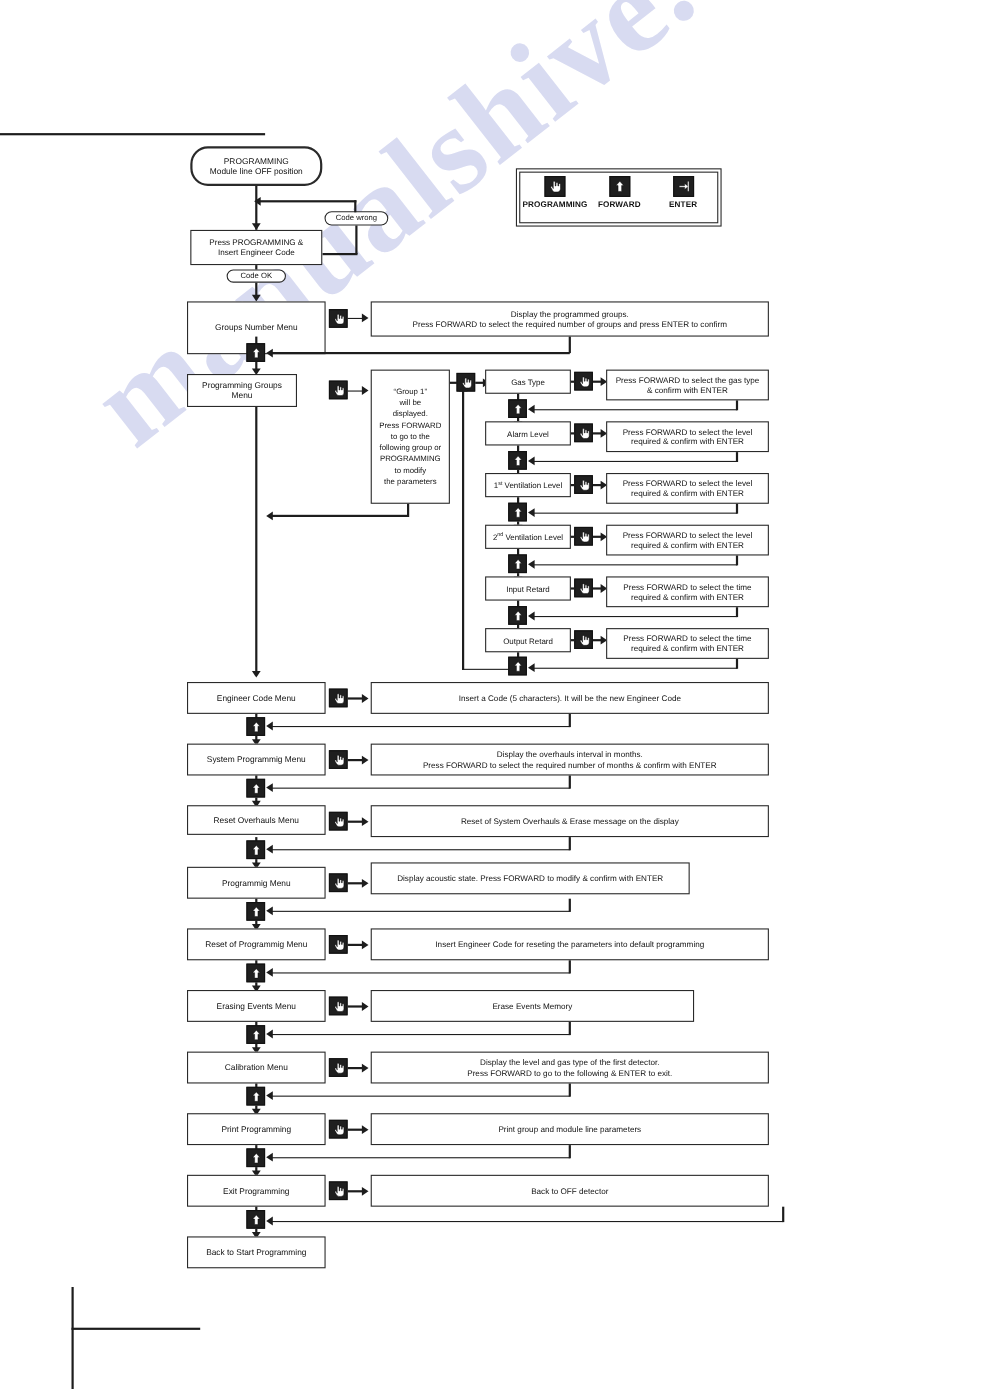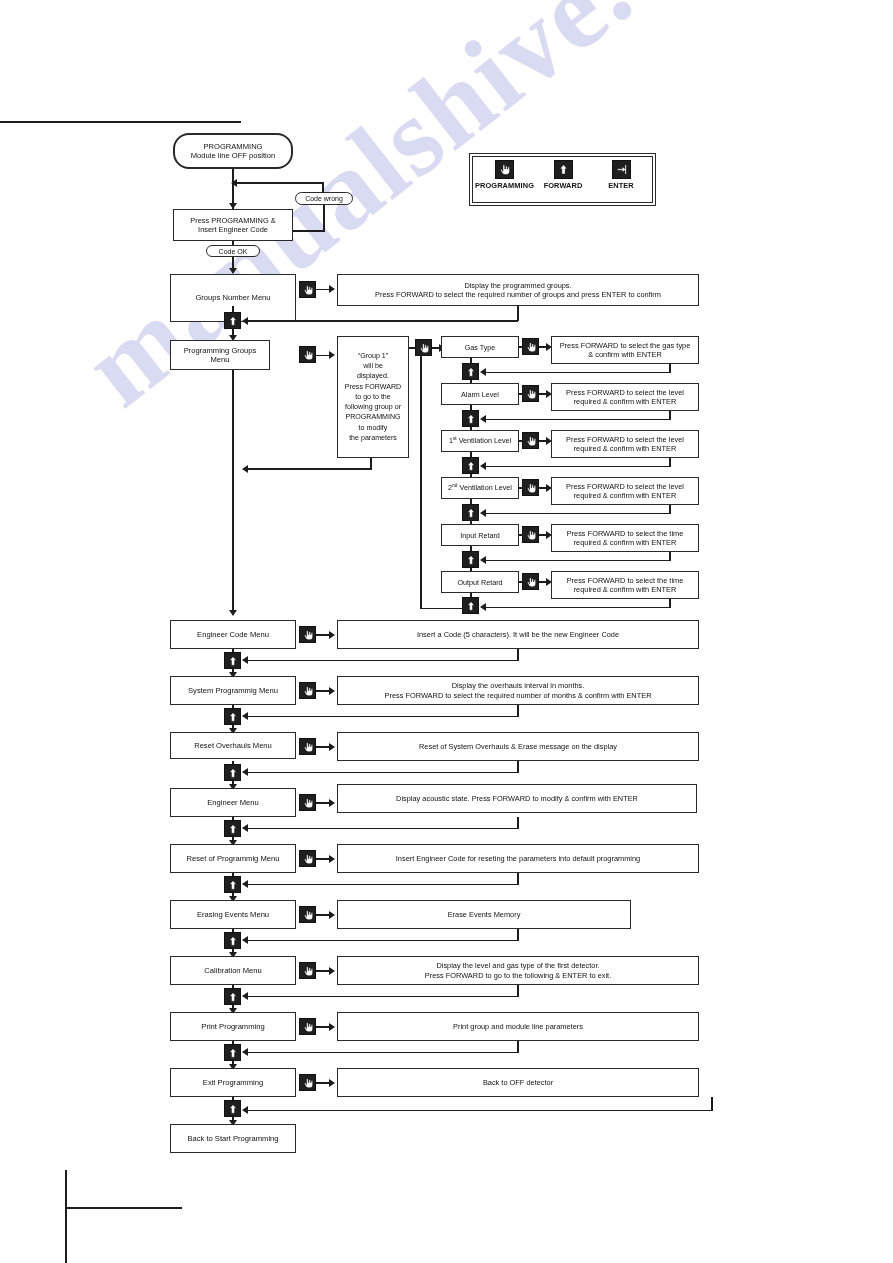--- a/index.html
+++ b/index.html
@@ -455,30 +455,30 @@
 <div class="ln lnv" style="left:232px;top:761px;height:4px;"></div>
 <div class="chip" style="left:224px;top:764px;">
   <svg width="12" height="12" viewBox="0 0 16 16">
       <path d="M8 2.2 12.3 7H10v6.6H6V7H3.7z" fill="#fff" stroke="#000" stroke-width=".5"></path>
     </svg>
 </div>
 <div class="ln lnv" style="left:232px;top:781px;height:8px;"></div>
 <div class="arrow-d" style="left:228.5px;top:784px;"></div>
 
 <div class="node menu" style="left:170px;top:788px;width:126px;height:29px;">
-  <span>Engineer Menu</span>
+  <span>Programmig Menu</span>
 </div>
 <div class="chip" style="left:299px;top:794px;">
   <svg width="12" height="12" viewBox="0 0 16 16">
       <path d="M6.1 10.4V3.3c0-.6.5-1.1 1.1-1.1s1.1.5 1.1 1.1v4.1h.9V4.6c0-.6.5-1.05 1.05-1.05S11.3 4 11.3 4.6v2.8h.9V5.7c0-.55.45-1 1-1s1 .45 1 1v4.9c0 2.1-1.5 3.6-3.6 3.6H8.3c-1.5 0-2.3-.7-3-1.8L3.4 9.3c-.3-.5-.15-1.1.35-1.35.45-.25 1 -.1 1.3.3z" fill="#fff" stroke="#000" stroke-width=".55"></path>
     </svg>
 </div>
 <div class="ln lnh" style="left:316px;top:802px;width:14px;"></div>
 <div class="arrow-r" style="left:329px;top:798.5px;"></div>
-<div class="node desc" style="left:337px;top:784px;width:360px;height:29px;flex-direction:column;">
+<div class="node desc" style="left:337px;top:784px;width:290px;height:29px;flex-direction:column;">
   <span>Display acoustic state. Press FORWARD to modify &amp; confirm with ENTER</span>
 </div>
 <div class="ln lnv" style="left:517px;top:817px;height:12px;"></div>
 <div class="ln lnh" style="left:246px;top:827.5px;width:272px;"></div>
 <div class="arrow-l" style="left:242px;top:824px;"></div>
 <div class="ln lnv" style="left:232px;top:817px;height:4px;"></div>
 <div class="chip" style="left:224px;top:820px;">
   <svg width="12" height="12" viewBox="0 0 16 16">
       <path d="M8 2.2 12.3 7H10v6.6H6V7H3.7z" fill="#fff" stroke="#000" stroke-width=".5"></path>
     </svg>

